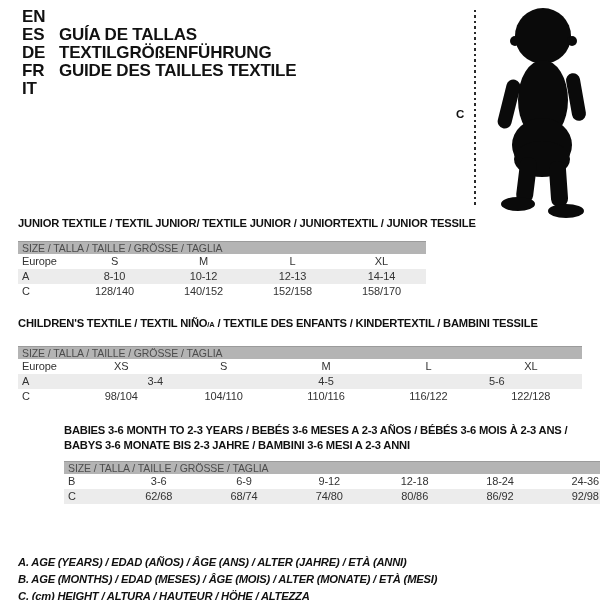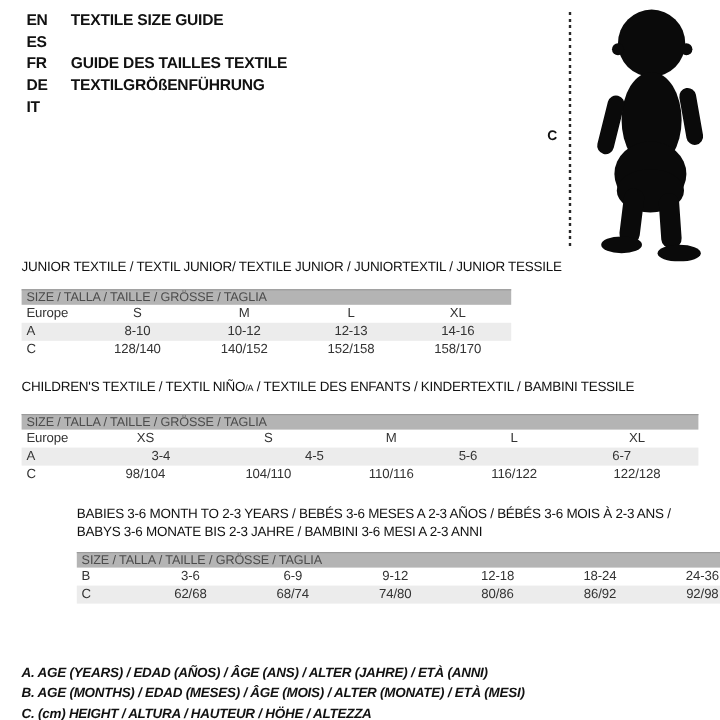--- a/index.html
+++ b/index.html
@@ -7,33 +7,33 @@
     --bar-border:#9b9b9b;
     --shaded:#ececec;
     --text:#333333;
     --title:#111111;
   }
   *{margin:0;padding:0;box-sizing:border-box;}
   html,body{width:600px;height:600px;background:#ffffff;overflow:hidden;}
   body{font-family:"Liberation Sans","DejaVu Sans",sans-serif;color:var(--title);position:relative;}
 
   
-  .lang-block{position:absolute;left:22px;top:8px;font-weight:bold;font-size:13px;letter-spacing:-0.2px;}
+  .lang-block{position:absolute;left:22px;top:8px;font-weight:bold;font-size:17px;letter-spacing:-0.2px;}
   .lang-row{display:flex;line-height:18px;}
   .lang-code{width:37px;}
 
   
   .measure-line{position:absolute;left:474px;top:10px;width:2px;height:198px;
     background:repeating-linear-gradient(to bottom,#2a2a2a 0 2.5px,transparent 2.5px 5.5px);}
   .height-label{position:absolute;left:456px;top:108px;font-size:11.5px;font-weight:bold;}
   .baby-svg{position:absolute;left:486px;top:5px;}
 
   
   .content{position:absolute;left:18px;top:216px;width:564px;}
-  .table-title{font-size:11.2px;font-weight:normal;color:var(--title);line-height:14px;letter-spacing:-0.2px;}
+  .table-title{font-size:11.2px;font-weight:bold;color:var(--title);line-height:14px;letter-spacing:-0.2px;}
   .table-title .ttl-line{line-height:15px;}
   .ttl-sub{font-size:7.5px;}
 
   .size-table{margin-top:11px;}
   .t0 .size-table{width:408px;margin-top:11px;}
   .t1 .size-table{width:564px;margin-top:14px;}
   .t2 .size-table{width:564px;margin-top:8px;}
   .t0{margin-bottom:17px;}
   .t1{margin-bottom:19px;}
   .t2{margin-bottom:0;margin-left:46px;}
@@ -46,32 +46,32 @@
   .cell-value{flex:1;text-align:center;}
 
   .footnotes{margin-top:50px;font-weight:bold;font-size:11.2px;line-height:17px;color:var(--title);letter-spacing:-0.2px;font-style:italic;}
 </style>
 </head>
 <body>
 
 <div class="lang-block">
     <div class="lang-row">
       <span class="lang-code">EN</span>
-      <span class="lang-title">TEXTILE SIZE GUIDE</span>
     </div>
     <div class="lang-row">
       <span class="lang-code">ES</span>
+      <span class="lang-title">GUÍA DE TALLAS</span>
+    </div>
+    <div class="lang-row">
+      <span class="lang-code">DE</span>
+      <span class="lang-title">TEXTILGRÖßENFÜHRUNG</span>
     </div>
     <div class="lang-row">
       <span class="lang-code">FR</span>
       <span class="lang-title">GUIDE DES TAILLES TEXTILE</span>
-    </div>
-    <div class="lang-row">
-      <span class="lang-code">DE</span>
-      <span class="lang-title">TEXTILGRÖßENFÜHRUNG</span>
     </div>
     <div class="lang-row">
       <span class="lang-code">IT</span>
     </div>
   </div>
 
 <div class="measure-line"></div>
 <div class="height-label">C</div>
 <svg class="baby-svg" width="112" height="213" viewBox="0 0 112 213" fill="#0a0a0a" xmlns="http://www.w3.org/2000/svg">
   <circle cx="57" cy="31" r="28"></circle>
@@ -99,21 +99,21 @@
             <span class="cell-value">S</span>
             <span class="cell-value">M</span>
             <span class="cell-value">L</span>
             <span class="cell-value">XL</span>
           </div>
           <div class="table-row shaded">
             <span class="row-label">A</span>
             <span class="cell-value">8-10</span>
             <span class="cell-value">10-12</span>
             <span class="cell-value">12-13</span>
-            <span class="cell-value">14-16</span>
+            <span class="cell-value">14-14</span>
           </div>
           <div class="table-row">
             <span class="row-label">C</span>
             <span class="cell-value">128/140</span>
             <span class="cell-value">140/152</span>
             <span class="cell-value">152/158</span>
             <span class="cell-value">158/170</span>
           </div>
         </div>
       </section>
@@ -127,21 +127,20 @@
             <span class="cell-value">S</span>
             <span class="cell-value">M</span>
             <span class="cell-value">L</span>
             <span class="cell-value">XL</span>
           </div>
           <div class="table-row shaded">
             <span class="row-label">A</span>
             <span class="cell-value">3-4</span>
             <span class="cell-value">4-5</span>
             <span class="cell-value">5-6</span>
-            <span class="cell-value">6-7</span>
           </div>
           <div class="table-row">
             <span class="row-label">C</span>
             <span class="cell-value">98/104</span>
             <span class="cell-value">104/110</span>
             <span class="cell-value">110/116</span>
             <span class="cell-value">116/122</span>
             <span class="cell-value">122/128</span>
           </div>
         </div>

